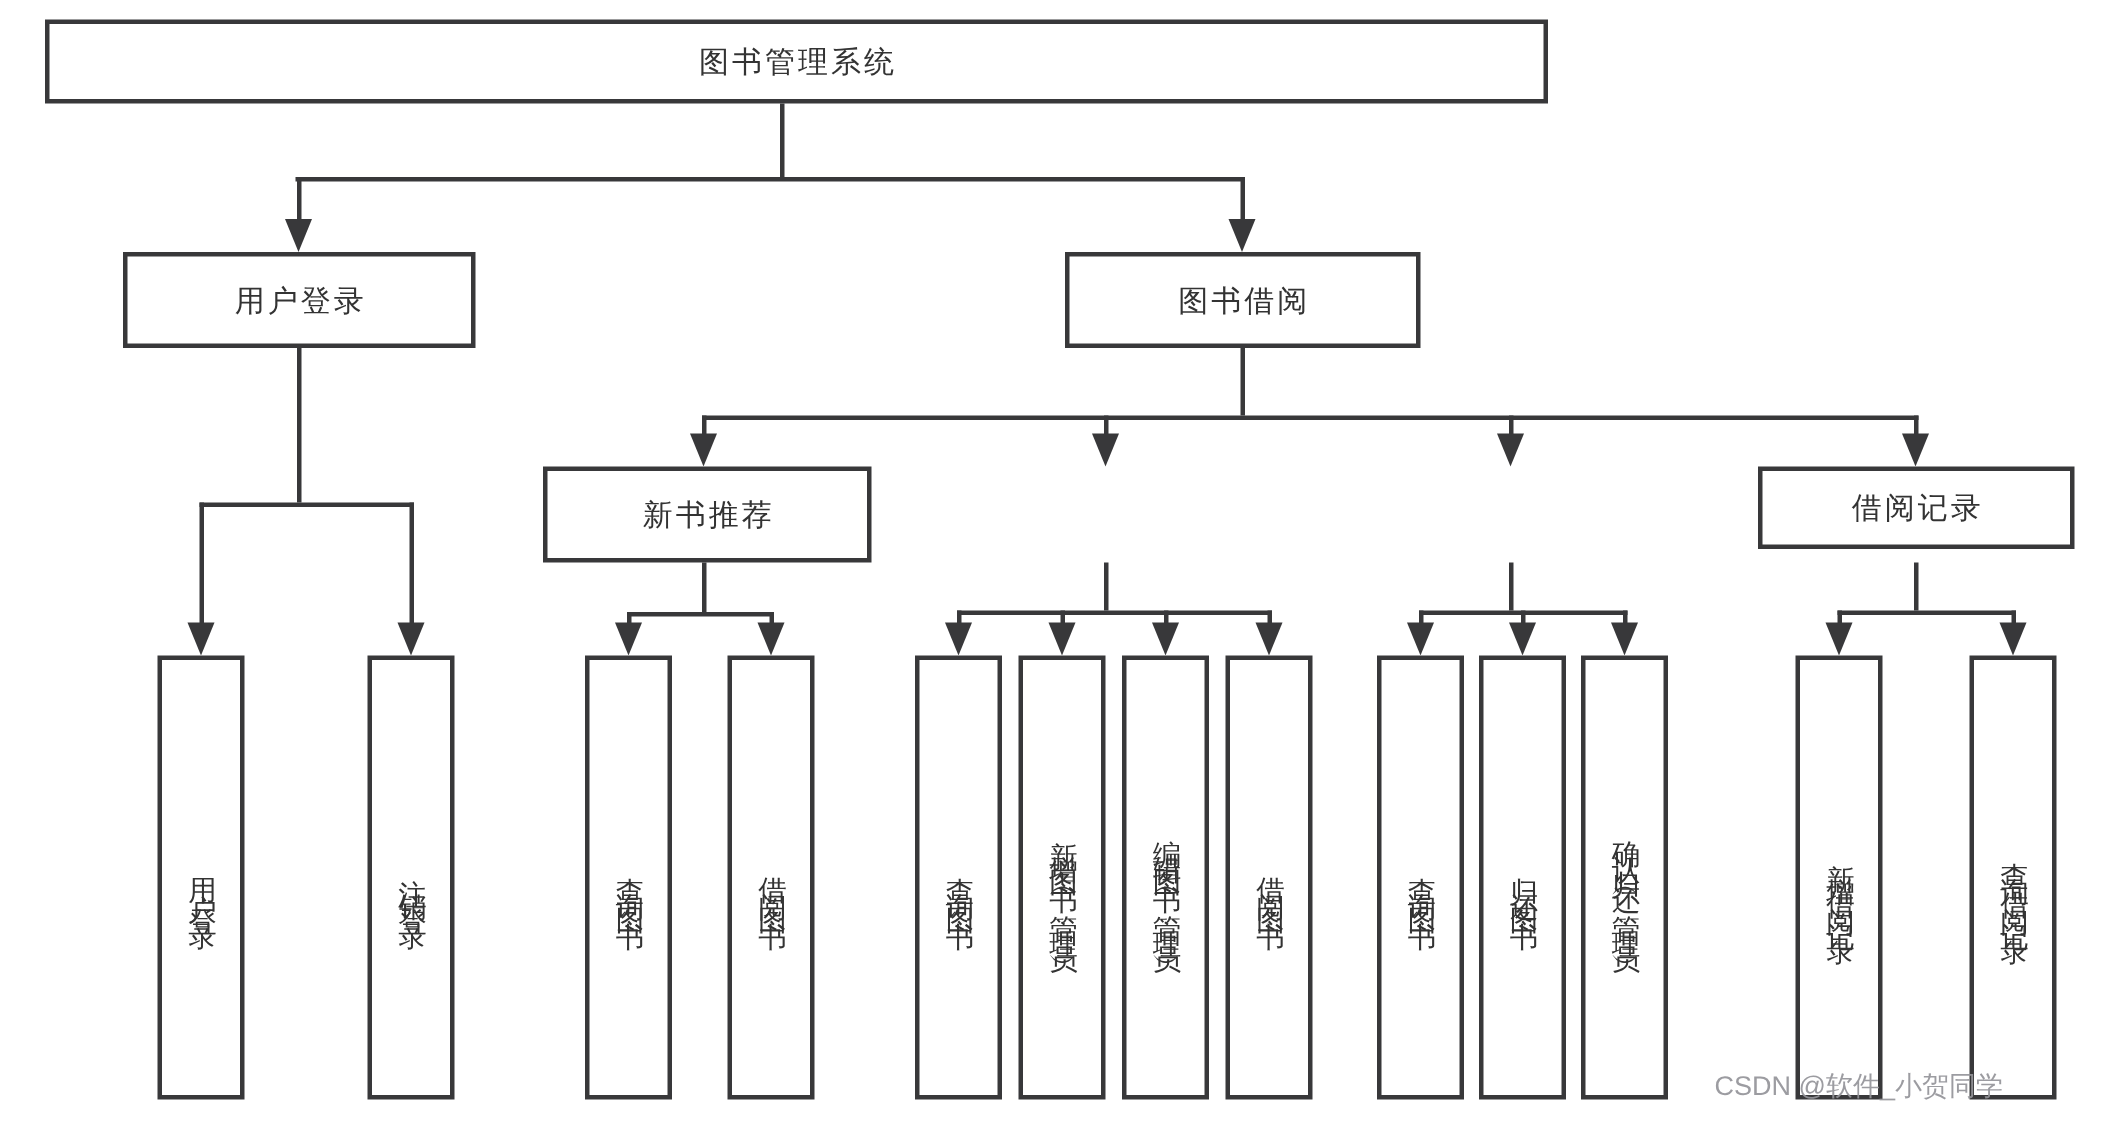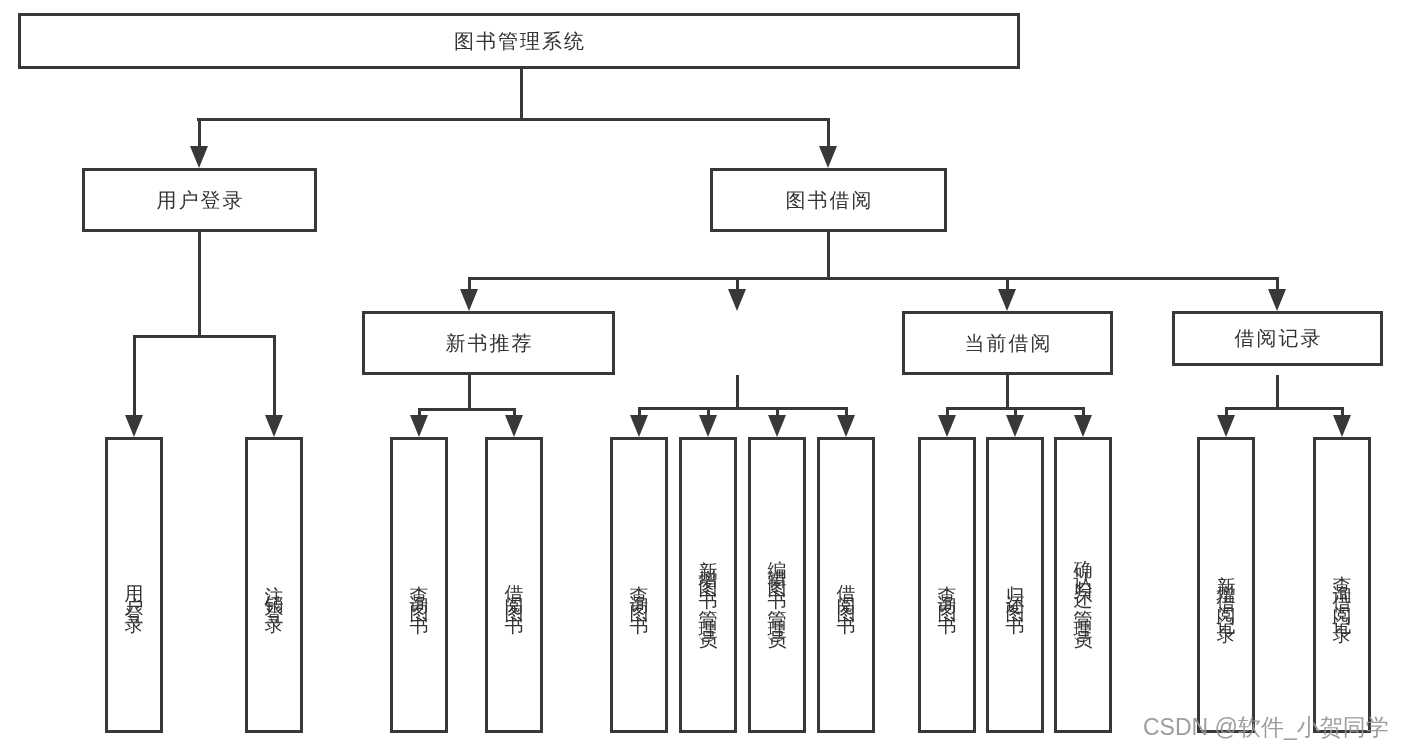--- a/index.html
+++ b/index.html
@@ -24,29 +24,29 @@
   }
   .vl{position:absolute;width:3px;background:#38383a;}
   .hl{position:absolute;height:3px;background:#38383a;}
   .ah{
     position:absolute;width:0;height:0;
     border-left:9px solid transparent;border-right:9px solid transparent;
     border-top:22px solid #38383a;
   }
   .watermark{
     position:absolute;left:1143px;top:712px;z-index:5;
-    font-size:23px;color:rgba(148,148,153,0.92);white-space:nowrap;
+    font-size:18px;color:rgba(148,148,153,0.92);white-space:nowrap;
   }
 </style>
 </head>
 <body>
 
 <div class="canvas">
 
-  <div class="box" style="left:18px;top:13px;width:1002px;height:56px">
+  <div class="box" style="left:30px;top:13px;width:1002px;height:56px">
     <span class="hlabel">图书管理系统</span>
   </div>
 
   <div class="vl" style="left:520px;top:69px;height:49px"></div>
   <div class="hl" style="left:197px;top:118px;width:633px"></div>
   <div class="vl" style="left:198px;top:118px;height:30px"></div>
   <div class="ah" style="left:190px;top:146px"></div>
   <div class="vl" style="left:827px;top:118px;height:30px"></div>
   <div class="ah" style="left:819px;top:146px"></div>
 
@@ -68,25 +68,22 @@
   <div class="hl" style="left:468px;top:277px;width:811px"></div>
   <div class="vl" style="left:468px;top:277px;height:14px"></div>
   <div class="ah" style="left:460px;top:289px"></div>
   <div class="vl" style="left:736px;top:277px;height:14px"></div>
   <div class="ah" style="left:728px;top:289px"></div>
   <div class="vl" style="left:1006px;top:277px;height:14px"></div>
   <div class="ah" style="left:998px;top:289px"></div>
   <div class="vl" style="left:1276px;top:277px;height:14px"></div>
   <div class="ah" style="left:1268px;top:289px"></div>
 
-  <div class="box" style="left:362px;top:311px;width:253px;height:64px">
+  <div class="box" style="left:362px;top:311px;width:219px;height:64px">
     <span class="hlabel">新书推荐</span>
-  </div>
-  <div class="box" style="left:902px;top:311px;width:211px;height:64px">
-    <span class="hlabel">当前借阅</span>
   </div>
   <div class="box" style="left:1172px;top:311px;width:211px;height:55px">
     <span class="hlabel">借阅记录</span>
   </div>
 
   <div class="vl" style="left:468px;top:375px;height:33px"></div>
   <div class="hl" style="left:418px;top:408px;width:98px"></div>
   <div class="vl" style="left:418px;top:408px;height:8px"></div>
   <div class="ah" style="left:410px;top:415px"></div>
   <div class="vl" style="left:513px;top:408px;height:8px"></div>

